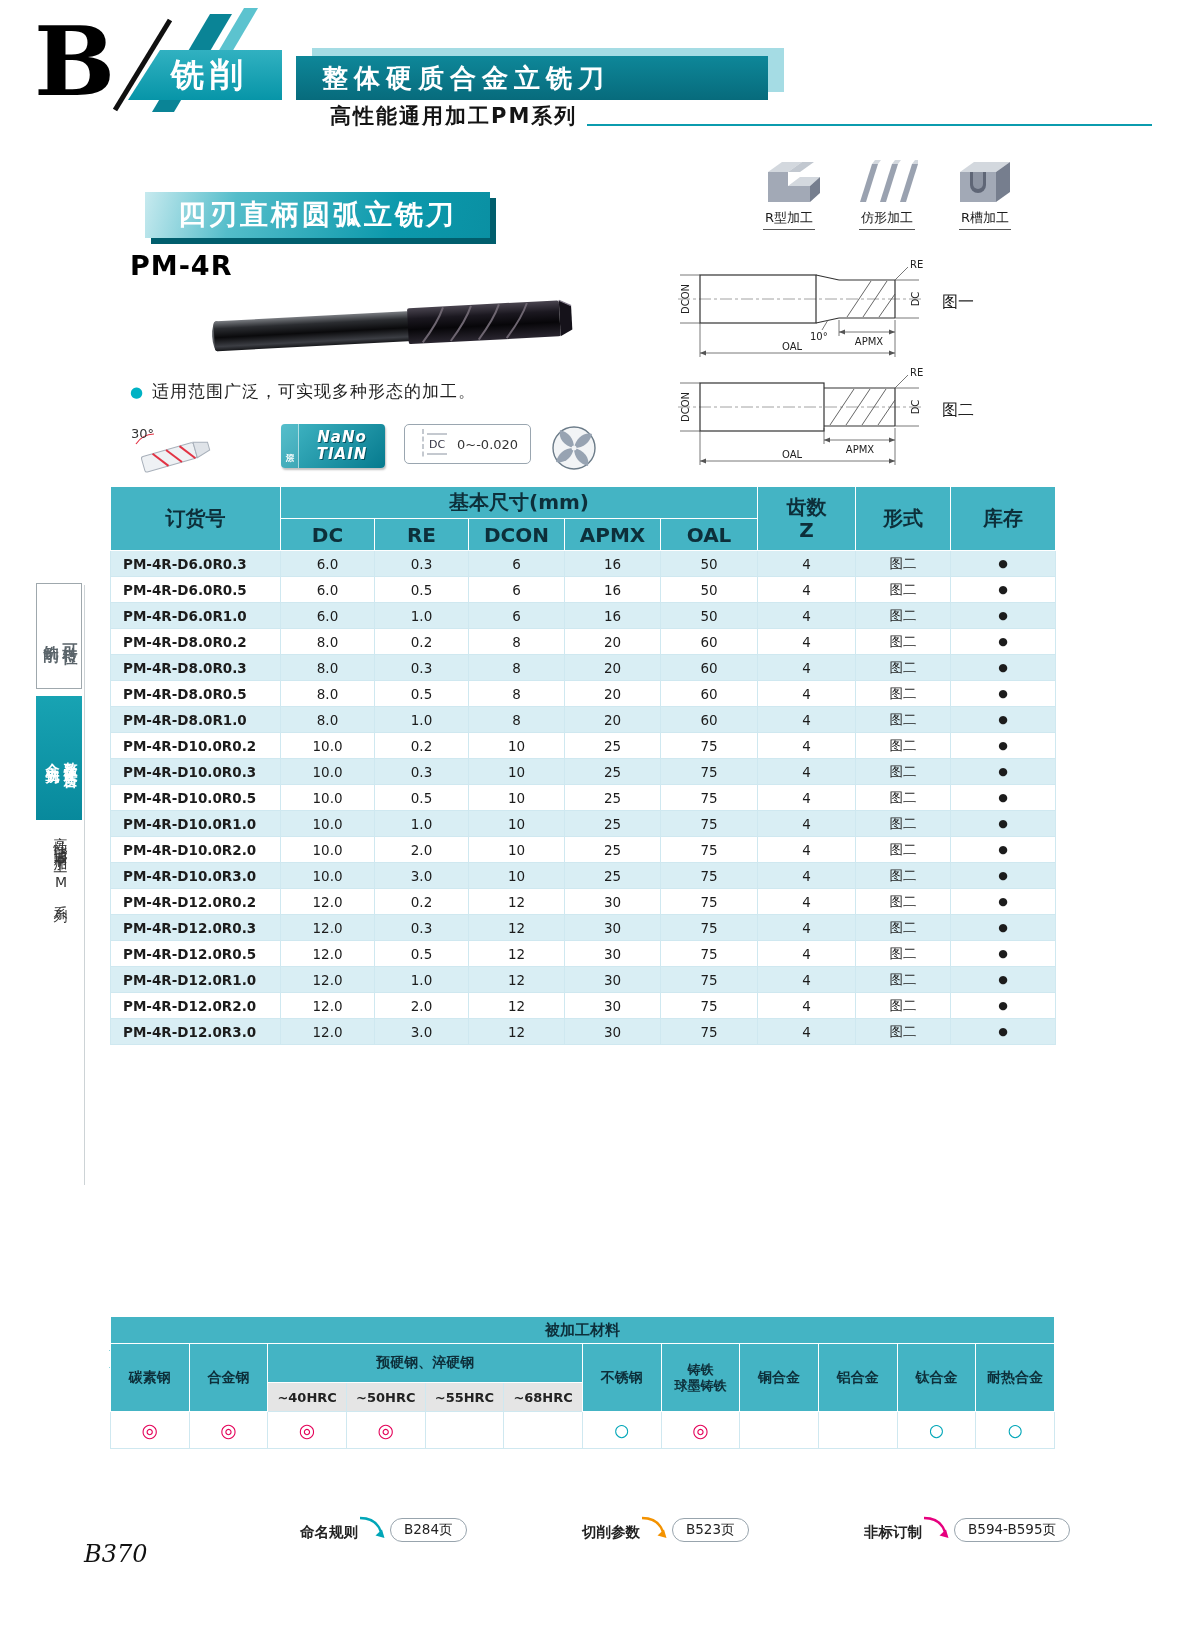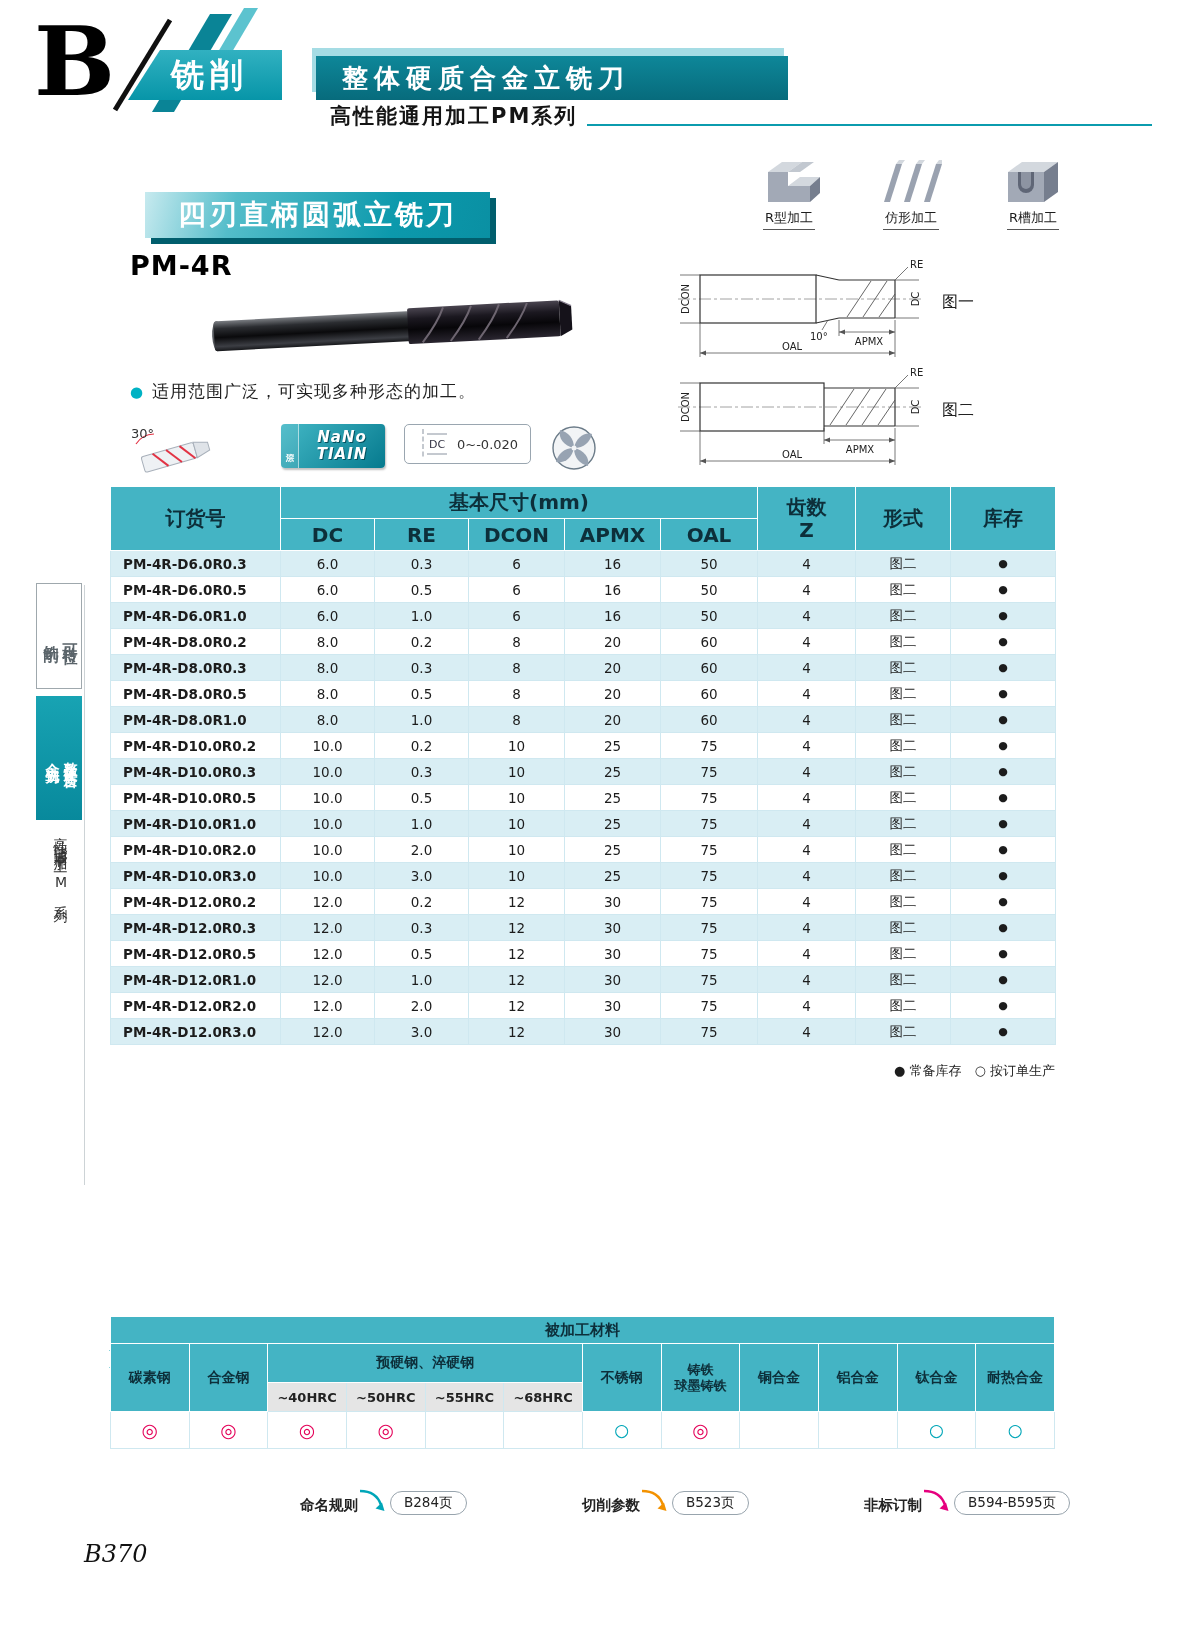--- a/index.html
+++ b/index.html
@@ -10,41 +10,41 @@
   .corner-b{position:absolute;left:34px;top:14px;font-family:"DejaVu Serif","Liberation Serif",serif;
     font-weight:bold;font-size:96px;line-height:1;color:#000;}
   .hdr-deco{position:absolute;left:60px;top:0;}
   .cat-box{position:absolute;left:128px;top:50px;width:154px;height:50px;
     background:linear-gradient(180deg,#31b1c1,#0795a8);
     clip-path:polygon(32px 0,100% 0,100% 100%,0 100%);
     display:flex;align-items:center;justify-content:center;
     color:#fff;font-size:33px;font-weight:bold;letter-spacing:6px;padding-left:10px;box-sizing:border-box;}
   .banner-shadow{position:absolute;left:312px;top:48px;width:472px;height:44px;background:#a5dce4;}
   .banner{position:absolute;left:296px;top:56px;width:472px;height:44px;background:linear-gradient(180deg,#0e8799,#076b7c);
-    color:#fff;font-size:26px;font-weight:bold;letter-spacing:6px;display:flex;align-items:center;padding-left:26px;box-sizing:border-box;margin-left:20px;}
+    color:#fff;font-size:26px;font-weight:bold;letter-spacing:6px;display:flex;align-items:center;padding-left:26px;box-sizing:border-box;}
   .series-row{position:absolute;left:330px;top:102px;width:822px;display:flex;align-items:flex-end;}
   .series-text{font-size:21px;font-weight:bold;color:#141414;letter-spacing:2px;padding-right:10px;white-space:nowrap;}
   .series-line{flex:1;border-bottom:2px solid #0b9cae;margin-bottom:4px;}
 
   
   .side-tab{position:absolute;left:36px;width:46px;writing-mode:vertical-rl;text-orientation:upright;
     text-align:center;letter-spacing:3px;box-sizing:border-box;padding:6px 2px;}
   .side-tab div{display:block;}
   .tab1{top:583px;height:106px;background:#fff;border:1.5px solid #9fa8ad;color:#5a646a;font-size:15px;font-weight:bold;}
   .tab2{top:696px;height:124px;background:linear-gradient(180deg,#18a3b3,#08899c);color:#fff;font-size:14px;font-weight:bold;}
   .side-series{position:absolute;left:52px;top:826px;height:260px;writing-mode:vertical-rl;text-orientation:upright;
     font-size:14px;color:#333;letter-spacing:4px;}
   .side-line{position:absolute;left:84px;top:585px;height:600px;border-left:1px solid #cdd3d6;}
 
   
   .section-title{position:absolute;left:145px;top:192px;width:345px;height:46px;
     background:linear-gradient(105deg,#c7eaef 0%,#54bdca 26%,#0c99ac 72%,#0a90a3 100%);
     color:#fff;font-size:28px;font-weight:bold;letter-spacing:3px;
     display:flex;align-items:center;justify-content:center;box-shadow:6px 6px 0 #015e6d;}
-  .mach-icons{position:absolute;left:742px;top:154px;display:flex;gap:28px;}
+  .mach-icons{position:absolute;left:742px;top:154px;display:flex;gap:4px;}
   .mach-item{width:94px;text-align:center;}
   .mach-ic{height:50px;display:flex;align-items:flex-end;justify-content:center;}
   .mach-label{display:inline-block;font-size:13px;color:#1d1d1d;border-bottom:1px solid #555;padding:3px 2px 2px;margin-top:2px;}
 
   
   .model-title{position:absolute;left:130px;top:250px;font-size:27px;font-weight:bold;color:#000;letter-spacing:1px;}
   .product-photo{position:absolute;left:208px;top:288px;}
   .feature{position:absolute;left:130px;top:380px;font-size:17px;color:#1f1f1f;letter-spacing:1px;}
   .feature .bullet{color:#00b2c4;margin-right:8px;font-size:15px;}
 
@@ -96,21 +96,21 @@
   .mat-table tr.hrc-row th{background:#e5e5e5;color:#222;height:28px;font-size:13px;border:1px solid #cfe8f0;}
   .mat-table th.two-line span{display:block;line-height:1.2;font-size:13px;}
   .mat-table tbody td{background:#fff;height:34px;text-align:center;border:1px solid #cfe8f0;}
   .mat-table td.sym-very{color:#e40058;font-size:19px;}
   .mat-table td.sym-ok{color:#00a6b8;font-size:17px;}
 
   
   .footer-links{position:absolute;left:300px;top:1486px;width:770px;display:flex;justify-content:space-between;}
   .flink{display:flex;align-items:flex-end;}
   .flabel{font-size:14.5px;font-weight:bold;color:#222;white-space:nowrap;}
-  .fbadge{margin-top:5px;margin-left:2px;border:1px solid #98a4ad;border-radius:12px;padding:2px 13px;
+  .fbadge{margin-top:32px;margin-left:2px;border:1px solid #98a4ad;border-radius:12px;padding:2px 13px;
     font-size:13.5px;color:#222;background:#fff;white-space:nowrap;}
   .page-num{position:absolute;left:84px;top:1540px;font-family:"DejaVu Serif","Liberation Serif",serif;
     font-style:italic;font-size:24px;color:#111;}
 </style>
 </head>
 <body>
 
 <div class="page">
 
   <svg class="hdr-deco" width="300" height="116" viewBox="0 0 300 116">
@@ -562,21 +562,20 @@
           <td>3.0</td>
           <td>12</td>
           <td>30</td>
           <td>75</td>
           <td>4</td>
           <td>图二</td>
           <td class="c-stock">●</td>
         </tr>
       </tbody>
   </table>
-  <div class="stock-note">● 常备库存　○ 按订单生产</div>
 
   <div class="mat-header">
     <svg width="30" height="20" viewBox="0 0 30 20">
       <path d="M1 1 h8 l9 9 -9 9 h-8 l9 -9 Z" fill="#0aa3b5"></path>
       <path d="M13 1 h8 l9 9 -9 9 h-8 l9 -9 Z" fill="#0aa3b5"></path>
     </svg>
     <span class="mat-title">被加工材料适用表</span>
     <span class="leg">
       <b class="sv">◎</b>
       <span>被加工材料</span>

